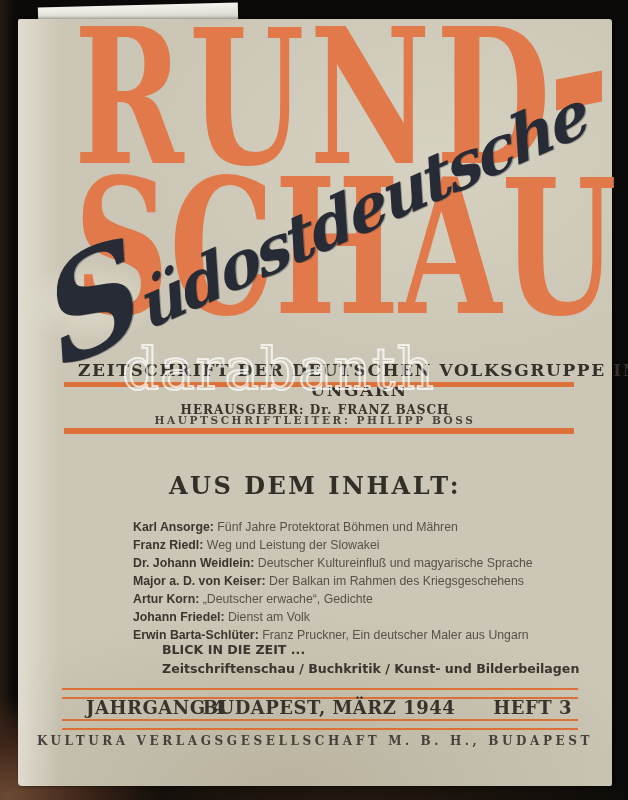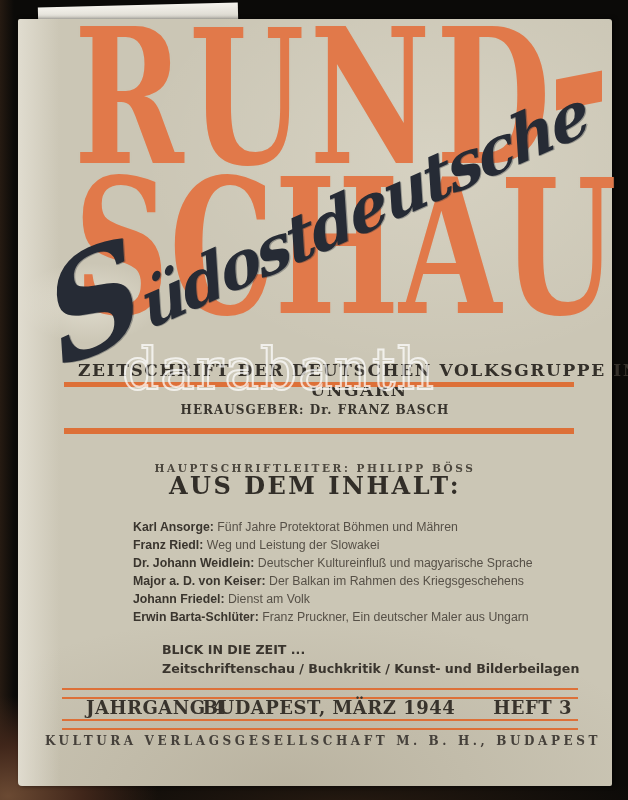--- a/index.html
+++ b/index.html
@@ -62,21 +62,21 @@
   }
   .rule{position:absolute;left:46px;right:38px;background:#dd7038;}
   .rule-1{top:363px;height:5px;}
   .rule-2{top:409px;height:6px;}
   .herausgeber{
     position:absolute;left:0;top:384px;width:100%;text-align:center;
     font-weight:bold;font-size:12px;letter-spacing:1px;color:#38342d;
   }
   .hauptschriftleiter{
     position:absolute;left:0;top:395px;width:100%;text-align:center;
-    font-weight:bold;font-size:10.5px;letter-spacing:2.6px;color:#4c473e;margin-top:48px;
+    font-weight:bold;font-size:10.5px;letter-spacing:2.6px;color:#4c473e;
   }
   
   .watermark{
     position:absolute;left:122px;top:340px;z-index:5;
     font-family:"DejaVu Serif", serif;font-size:58px;line-height:1;
     color:rgba(255,255,255,0.07);
     -webkit-text-stroke:2px rgba(255,255,255,0.72);
     letter-spacing:1px;pointer-events:none;
   }
   
@@ -105,21 +105,21 @@
   .dbl-rule-b{top:700px;}
   .issue-row{
     position:absolute;left:68px;right:40px;top:678px;height:21px;
     display:flex;justify-content:space-between;align-items:flex-end;
     font-weight:bold;font-size:18px;color:#38332c;letter-spacing:.5px;
   }
   .issue-center{position:absolute;left:0;right:0;text-align:center;}
   .issue-row b{position:relative;z-index:1;background:transparent;font-weight:bold;}
   .imprint{
     position:absolute;left:0;top:715px;width:100%;text-align:center;
-    font-size:12px;letter-spacing:3.6px;color:#45403a;font-weight:bold;padding-left:8px;
+    font-size:12px;letter-spacing:3.6px;color:#45403a;font-weight:bold;
   }
 </style>
 </head>
 <body>
 
 <div class="photo">
 
   <div class="page-sliver"></div>
 
   <div class="cover">
@@ -146,20 +146,21 @@
     <div class="herausgeber">HERAUSGEBER: Dr. FRANZ BASCH</div>
     <div class="hauptschriftleiter">HAUPTSCHRIFTLEITER: PHILIPP BÖSS</div>
     <div class="rule rule-2"></div>
 
     <div class="inhalt-heading">AUS DEM INHALT:</div>
     <div class="toc">
         <div class="toc-row"><span class="toc-author">Karl Ansorge: </span><span>Fünf Jahre Protektorat Böhmen und Mähren</span></div>
         <div class="toc-row"><span class="toc-author">Franz Riedl: </span><span>Weg und Leistung der Slowakei</span></div>
         <div class="toc-row"><span class="toc-author">Dr. Johann Weidlein: </span><span>Deutscher Kultureinfluß und magyarische Sprache</span></div>
         <div class="toc-row"><span class="toc-author">Major a. D. von Keiser: </span><span>Der Balkan im Rahmen des Kriegsgeschehens</span></div>
+        <div class="toc-row"><span class="toc-author">Artur Korn: </span><span>„Deutscher erwache“, Gedichte</span></div>
         <div class="toc-row"><span class="toc-author">Johann Friedel: </span><span>Dienst am Volk</span></div>
         <div class="toc-row"><span class="toc-author">Erwin Barta-Schlüter: </span><span>Franz Pruckner, Ein deutscher Maler aus Ungarn</span></div>
       </div>
     <div class="blick">
       <div>BLICK IN DIE ZEIT ...</div>
       <div>Zeitschriftenschau / Buchkritik / Kunst- und Bilderbeilagen</div>
     </div>
 
     <div class="dbl-rule dbl-rule-a"></div>
     <div class="issue-row">

